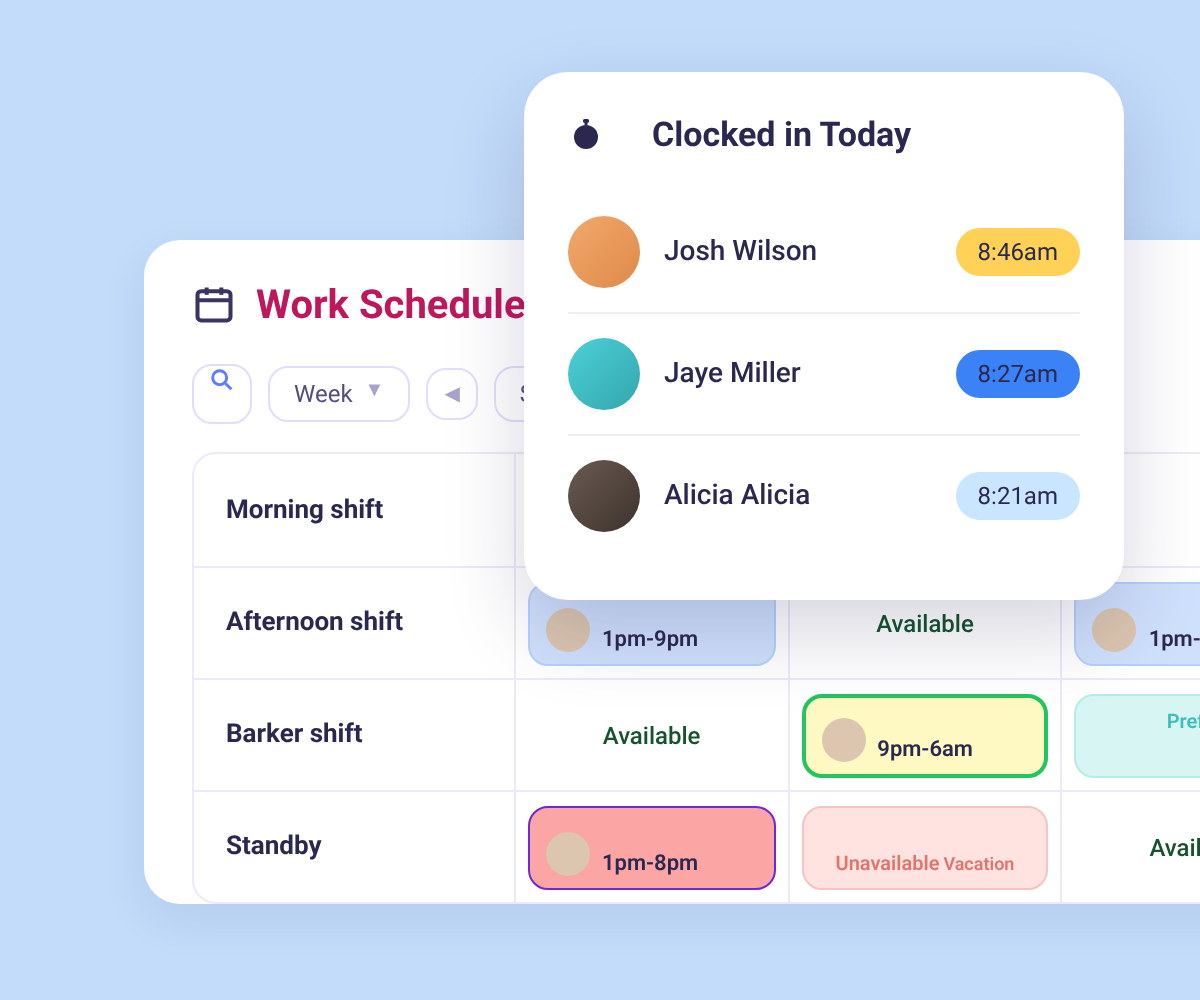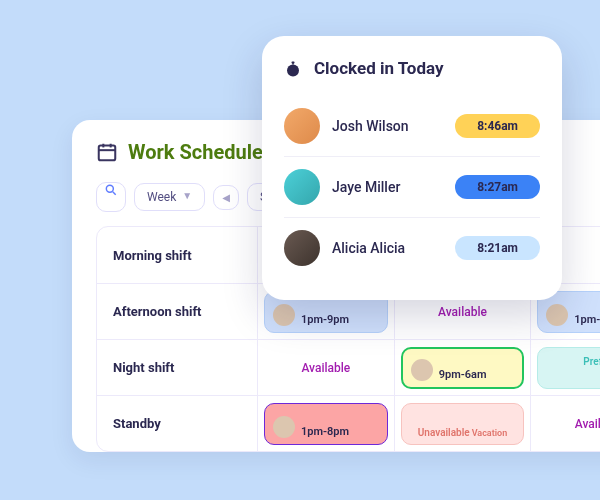--- a/index.html
+++ b/index.html
@@ -1,20 +1,20 @@
 <!DOCTYPE html>
 <html><head>
 <meta charset="utf-8">
 <style>
 *{box-sizing:border-box;margin:0;padding:0}
 body{font-family:-apple-system,BlinkMacSystemFont,"Segoe UI",Roboto,sans-serif;background:#c3dcfa;width:600px;height:500px;overflow:hidden;position:relative}
 .schedule-panel{position:absolute;left:72px;top:120px;width:620px;background:#fff;border-radius:18px;padding:20px 24px 0;box-shadow:0 8px 24px rgba(30,30,80,.08)}
 .schedule-header{display:flex;align-items:center;gap:10px;margin-bottom:18px}
 .cal-icon{width:22px;height:22px;color:#3a3560}
-.schedule-title{font-size:20px;font-weight:700;color:#4d7c0f}
+.schedule-title{font-size:20px;font-weight:700;color:#be185d}
 .controls{display:flex;align-items:center;gap:8px;margin-bottom:14px}
 .pill,.ctrl-btn{border:1px solid #e0defa;border-radius:10px;padding:6px 12px;font-size:12px;color:#534e82;background:#fff;display:flex;gap:6px}
 .search-btn{width:30px;height:30px;justify-content:center;color:#5f7cff;padding:0}
 .chev{font-size:10px;color:#a7a3c9}
 .grid{border:1px solid #ece9fa;border-radius:12px;overflow:hidden}
 .row{display:grid;grid-template-columns:160px 1fr 1fr 1fr;border-top:1px solid #ece9fa;min-height:56px;align-items:center}
 .row:first-child{border-top:none}
 .label-cell{padding:18px 16px;font-size:13px;font-weight:700;color:#2b2850}
 .cell{height:100%;border-left:1px solid #ece9fa;display:flex;align-items:center;justify-content:center;padding:6px}
 .chip{border-radius:10px;padding:6px 8px;display:flex;align-items:flex-end;gap:6px;font-size:11px;font-weight:600;width:100%;height:42px}
@@ -22,31 +22,31 @@
 .chip .t{color:#2b2850}
 .chip-blue{background:#cfe0fc;border:1px solid #b5d1fa}
 .chip-yellow{background:#fef9c3;border:2px solid #22c55e}
 .chip-purple{background:#fca5a5;border:1px solid #6d28d9}
 .chip-teal{background:#d7f5f3;border:1px solid #b6ece8;flex-direction:column;gap:2px;justify-content:center}
 .chip-teal .l1{font-size:10px;font-weight:600;color:#3bbfb7}
 .chip-teal .l2{font-size:10px;color:#3bbfb7}
 .chip-red{background:#ffe3e1;border:1px solid #f7c3bf;gap:2px;justify-content:center}
 .chip-red .l1{font-size:10px;font-weight:600;color:#e0756c}
 .chip-red .l2{font-size:9px;color:#e0756c}
-.avail{font-size:12px;color:#a21caf;font-weight:500}
+.avail{font-size:12px;color:#14532d;font-weight:500}
 .clocked-panel{position:absolute;left:262px;top:36px;width:300px;background:#fff;border-radius:22px;padding:22px;box-shadow:0 16px 40px rgba(30,30,80,.18)}
-.clocked-header{display:flex;align-items:flex-end;gap:12px;margin-bottom:18px}
+.clocked-header{display:flex;align-items:flex-start;gap:24px;margin-bottom:18px}
 .stopwatch{width:18px;height:18px;color:#2b2850}
 .clocked-title{font-size:17px;font-weight:700;color:#2b2850}
 .clocked-list{display:flex;flex-direction:column}
 .emp-row{display:flex;align-items:center;gap:12px;padding:12px 0;border-top:1px solid #efeef7}
 .emp-row:first-child{border-top:none}
 .emp-av{width:36px;height:36px;border-radius:50%;flex-shrink:0}
 .emp-name{flex:1;font-size:14px;font-weight:500;color:#2b2850}
-.time-badge{padding:5px 22px;border-radius:14px;font-size:12px;font-weight:700;color:#2b2850}
+.time-badge{padding:5px 11px;border-radius:14px;font-size:12px;font-weight:400;color:#2b2850}
 .badge-yellow{background:#ffd257}
 .badge-purple{background:#3b82f6}
 .badge-blue{background:#c9e5ff}
 .av-orange{background:linear-gradient(135deg,#f2a96a,#de8a4a)}
 .av-teal{background:linear-gradient(135deg,#4cd0d8,#34a6ac)}
 .av-dark{background:linear-gradient(135deg,#6a5a52,#3d332d)}
 </style>
 </head>
 <body>
 
@@ -97,21 +97,21 @@
           <span class="avail">Available</span>
         </div>
       <div class="cell">
         <div class="chip chip-blue">
           <div class="av"></div>
           <span class="t">1pm-9pm</span>
         </div>
       </div>
     </div>
     <div class="row">
-      <div class="label-cell">Night shift</div>
+      <div class="label-cell">Barker shift</div>
       <div class="cell">
           <span class="avail">Available</span>
         </div>
       <div class="cell">
         <div class="chip chip-yellow">
           <div class="av"></div>
           <span class="t">9pm-6am</span>
         </div>
       </div>
       <div class="cell">

